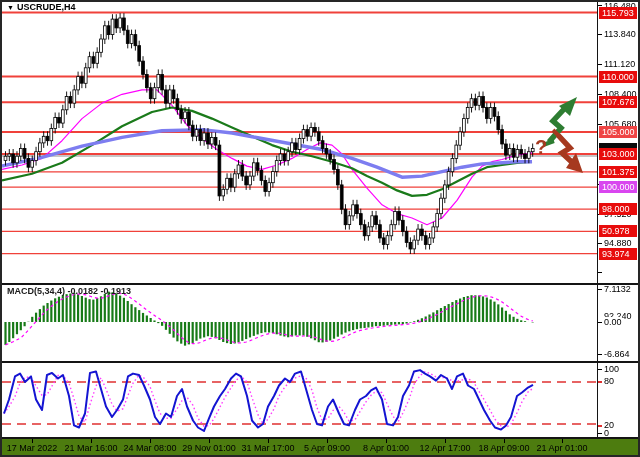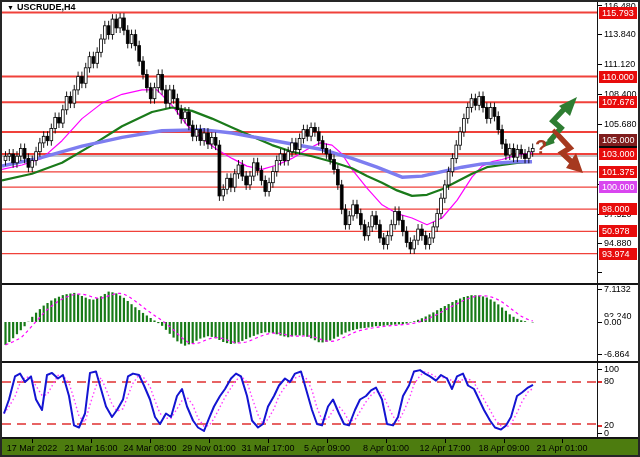--- a/index.html
+++ b/index.html
@@ -339,20 +339,21 @@
         <line x1="526.84" y1="144.8" x2="526.84" y2="161.3" stroke="#000000" stroke-width="0.9"></line>
         <rect x="525.4" y="149.7" width="2.8" height="6.6" fill="#ffffff" stroke="#000000" stroke-width="0.8"></rect>
         <line x1="530.66" y1="141.5" x2="530.66" y2="154.7" stroke="#000000" stroke-width="0.9"></line>
         <rect x="529.3" y="146.4" width="2.8" height="3.3" fill="#ffffff" stroke="#000000" stroke-width="0.8"></rect>
       </svg>
     </div>
 
   <div class="sep" style="top:281px;"></div>
 
   <div class="panel" id="plot-macd" style="top:283px;width:595px;height:76px;">
+    <div class="indlabel">MACD(5,34,4) -0.0182 -0.1913</div>
   <svg width="595" height="76" style="position:absolute;left:0;top:0;z-index:1">
         <line x1="3.5" y1="37" x2="3.5" y2="59.881" stroke="#177a17" stroke-width="2.2"></line>
         <line x1="7.32" y1="37" x2="7.32" y2="57.00072" stroke="#177a17" stroke-width="2.2"></line>
         <line x1="11.14" y1="37" x2="11.14" y2="53.20984" stroke="#177a17" stroke-width="2.2"></line>
         <line x1="14.959999999999999" y1="37" x2="14.959999999999999" y2="49.22176" stroke="#177a17" stroke-width="2.2"></line>
         <line x1="18.78" y1="37" x2="18.78" y2="45.23368" stroke="#177a17" stroke-width="2.2"></line>
         <line x1="22.599999999999998" y1="37" x2="22.599999999999998" y2="41.2456" stroke="#177a17" stroke-width="2.2"></line>
         <line x1="26.419999999999998" y1="37" x2="26.419999999999998" y2="36.69608" stroke="#177a17" stroke-width="2.2"></line>
         <line x1="30.24" y1="37" x2="30.24" y2="31.82176" stroke="#177a17" stroke-width="2.2"></line>
         <line x1="34.06" y1="37" x2="34.06" y2="27.664319999999996" stroke="#177a17" stroke-width="2.2"></line>
@@ -521,21 +522,21 @@
       <div class="tickdash" style="top: 212px;"></div>
       <div class="ptick partial" style="top: 207px;">97.520</div>
       <div class="tickdash" style="top: 241px;"></div>
       <div class="ptick" style="top: 236px;">94.880</div>
       <div class="tickdash" style="top: 270px;"></div>
       <div class="ptick" style="top: 265px; margin-top: 44px;">92.240</div>
       <div class="bidbadge" style="top: 141px;"></div>
       <div class="badge" style="top: 5px; background: rgb(232, 12, 12);">115.793</div>
       <div class="badge" style="top: 69px; background: rgb(232, 12, 12);">110.000</div>
       <div class="badge" style="top: 94px; background: rgb(232, 12, 12);">107.676</div>
-      <div class="badge" style="top: 132px; background: #7f1d1d;">105.000</div>
+      <div class="badge" style="top: 124px; background: #ef4444;">105.000</div>
       <div class="badge" style="top: 146px; background: rgb(232, 12, 12);">103.000</div>
       <div class="badge" style="top: 164px; background: rgb(232, 12, 12);">101.375</div>
       <div class="badge" style="top: 179px; background: #d946ef;">100.000</div>
       <div class="badge" style="top: 201px; background: rgb(232, 12, 12);">98.000</div>
       <div class="badge" style="top: 223px; background: rgb(232, 12, 12);">50.978</div>
       <div class="badge" style="top: 246px; background: rgb(232, 12, 12);">93.974</div>
       <div class="tickdash" style="top: 287px;"></div>
       <div class="ptick" style="top: 282px;">7.1132</div>
       <div class="tickdash" style="top: 320px;"></div>
       <div class="ptick" style="top: 315px;">0.00</div>

